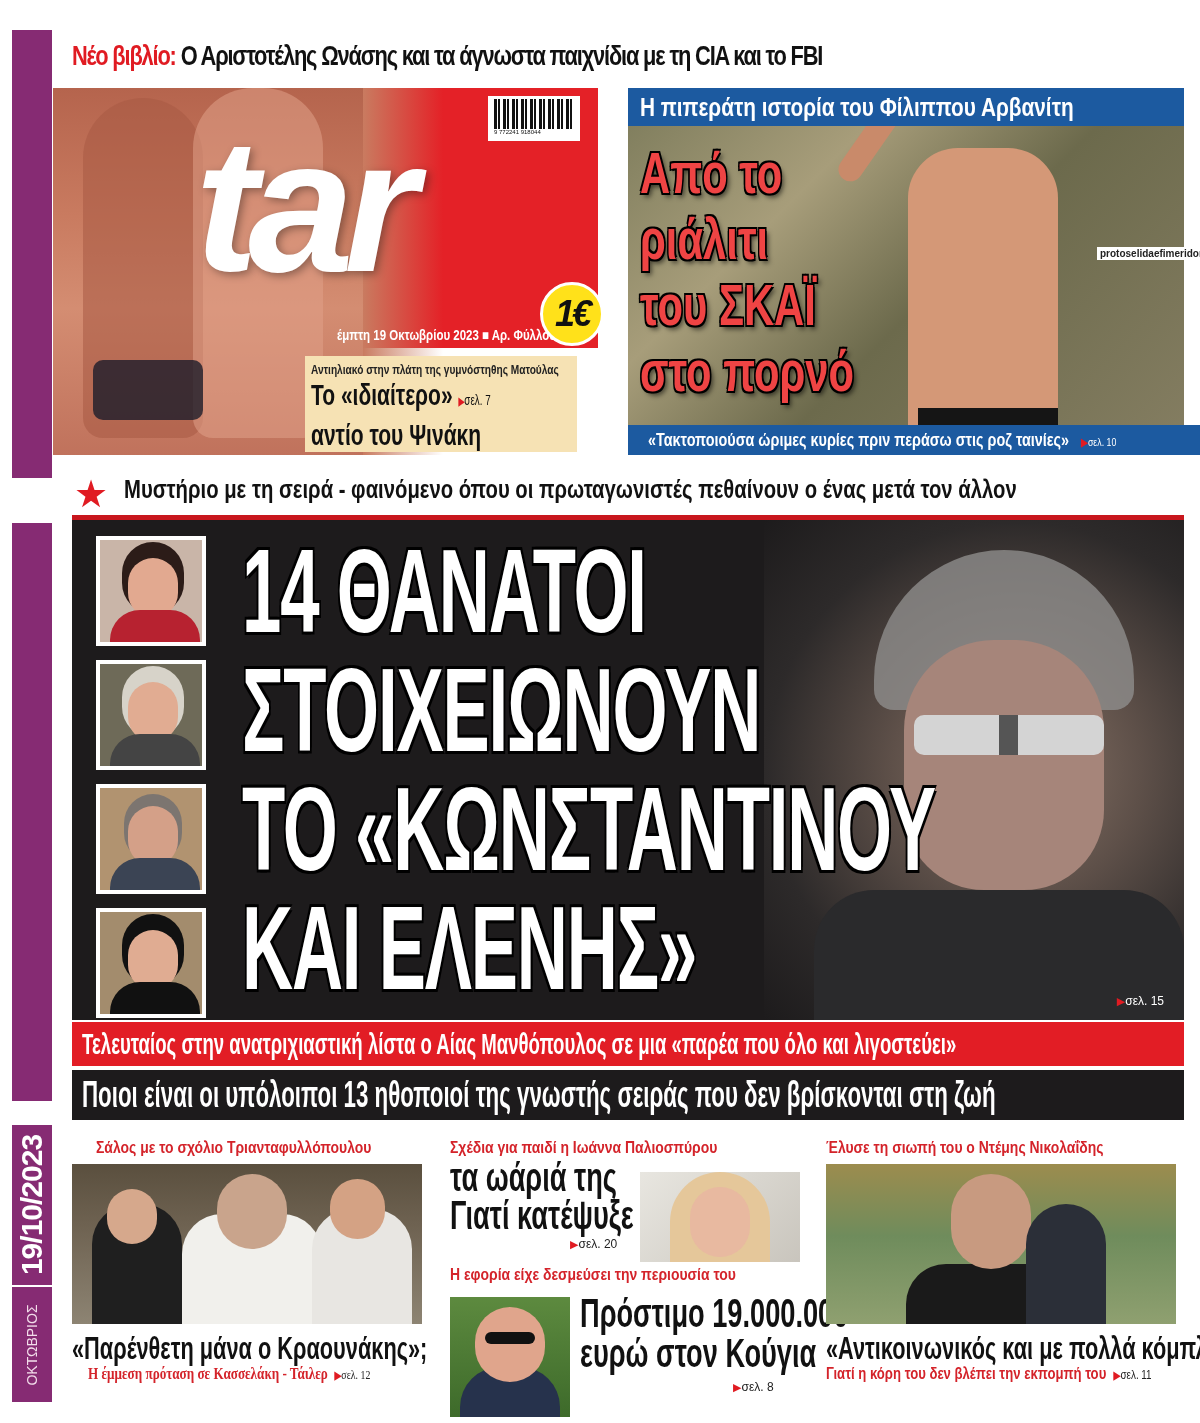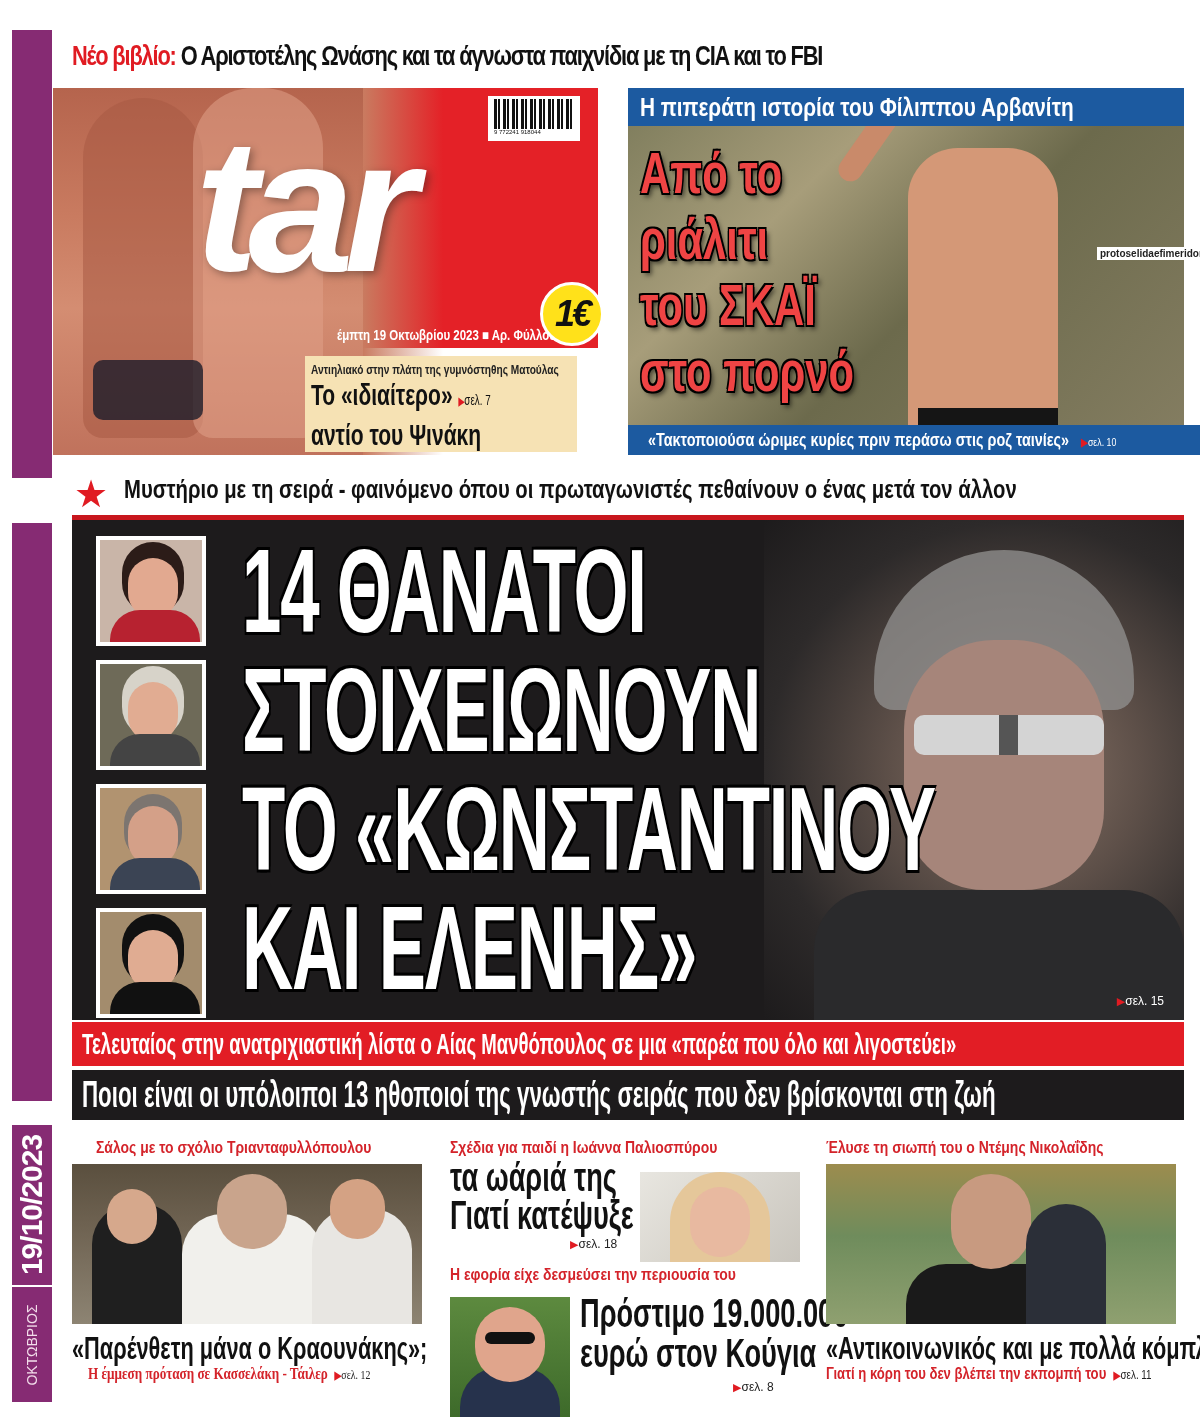--- a/index.html
+++ b/index.html
@@ -218,21 +218,21 @@
     <div class="p-person" style="left:258px;top:15px;width:55px;height:60px;background:#d4a284;border-radius:28px;"></div>
   </div>
   <div style="margin-top:6px;"><span class="hl-black" style="font-size:32px;">«Παρένθετη μάνα ο Κραουνάκης»;</span></div>
   <div style="margin-top:-2px;font-family:Liberation Serif, serif;"><span class="sub-red-txt"><span>Η έμμεση πρόταση σε Κασσελάκη - Τάιλερ</span>&nbsp;&nbsp;<span class="pg-arrow">▶</span><span class="pg-small">σελ. 12</span></span></div>
 </div>
 
 <div class="story s2a" style="height:125px;">
   <span class="kick-red">Σχέδια για παιδί η Ιωάννα Παλιοσπύρου</span>
   <div><span class="hl-black" style="font-size:40px;line-height:38px;">τα ωάριά της</span></div>
   <div><span class="hl-black" style="font-size:40px;line-height:38px;">Γιατί κατέψυξε</span></div>
-  <div style="padding-left:120px;"><span class="pg-arrow">▶</span><span class="pg-small">σελ. 18</span></div>
+  <div style="padding-left:120px;"><span class="pg-arrow">▶</span><span class="pg-small">σελ. 20</span></div>
   <div class="photo">
     <div class="p-person" style="left:30px;top:0px;width:100px;height:90px;background:#e5c79a;border-radius:50px 50px 0 0;"></div>
     <div class="p-person" style="left:50px;top:15px;width:60px;height:70px;background:#e8b9a0;border-radius:30px;"></div>
   </div>
 </div>
 
 <div class="story s2b" style="height:158px;">
   <span class="kick-red">Η εφορία είχε δεσμεύσει την περιουσία του</span>
   <div class="photo">
     <div class="p-person" style="left:10px;top:70px;width:100px;height:50px;background:#26324c;"></div>

